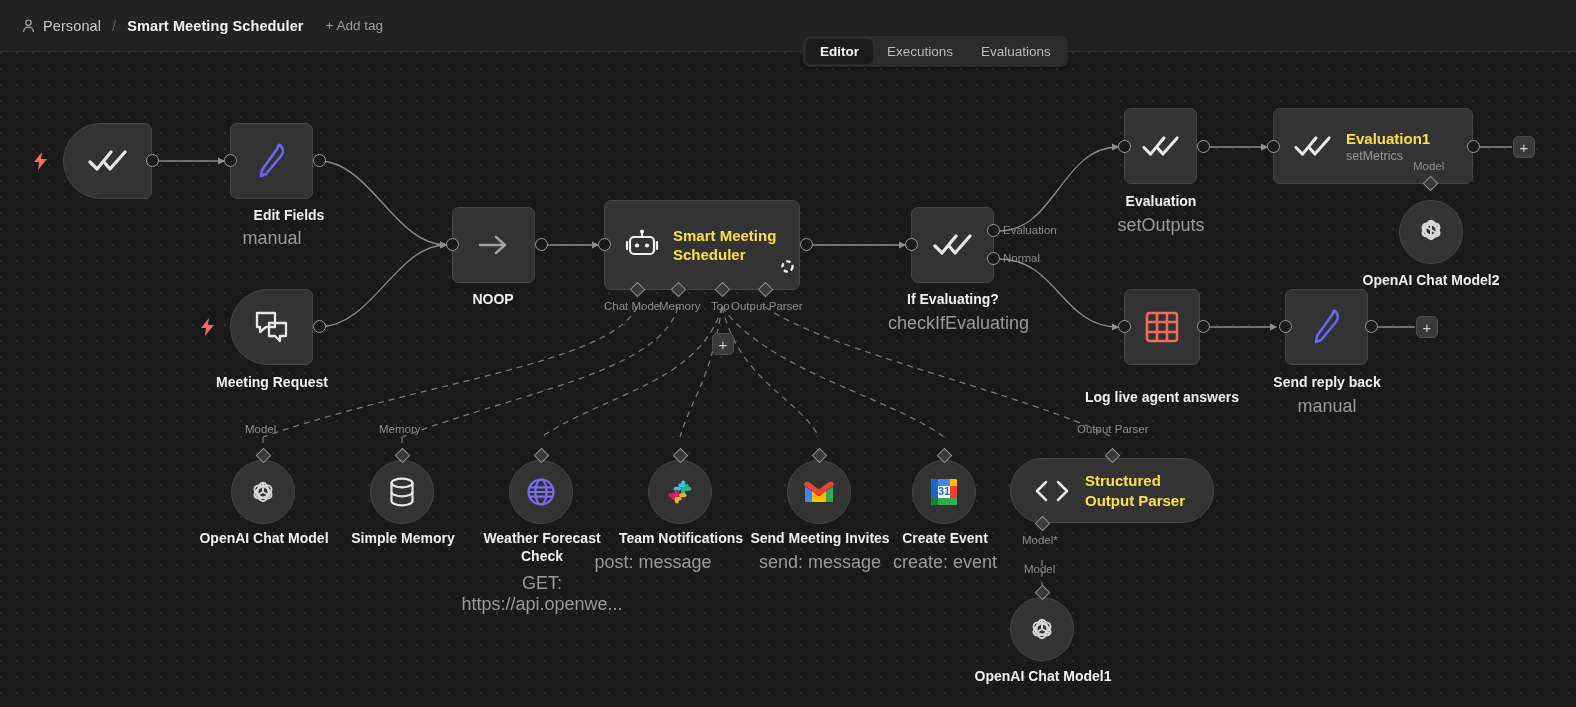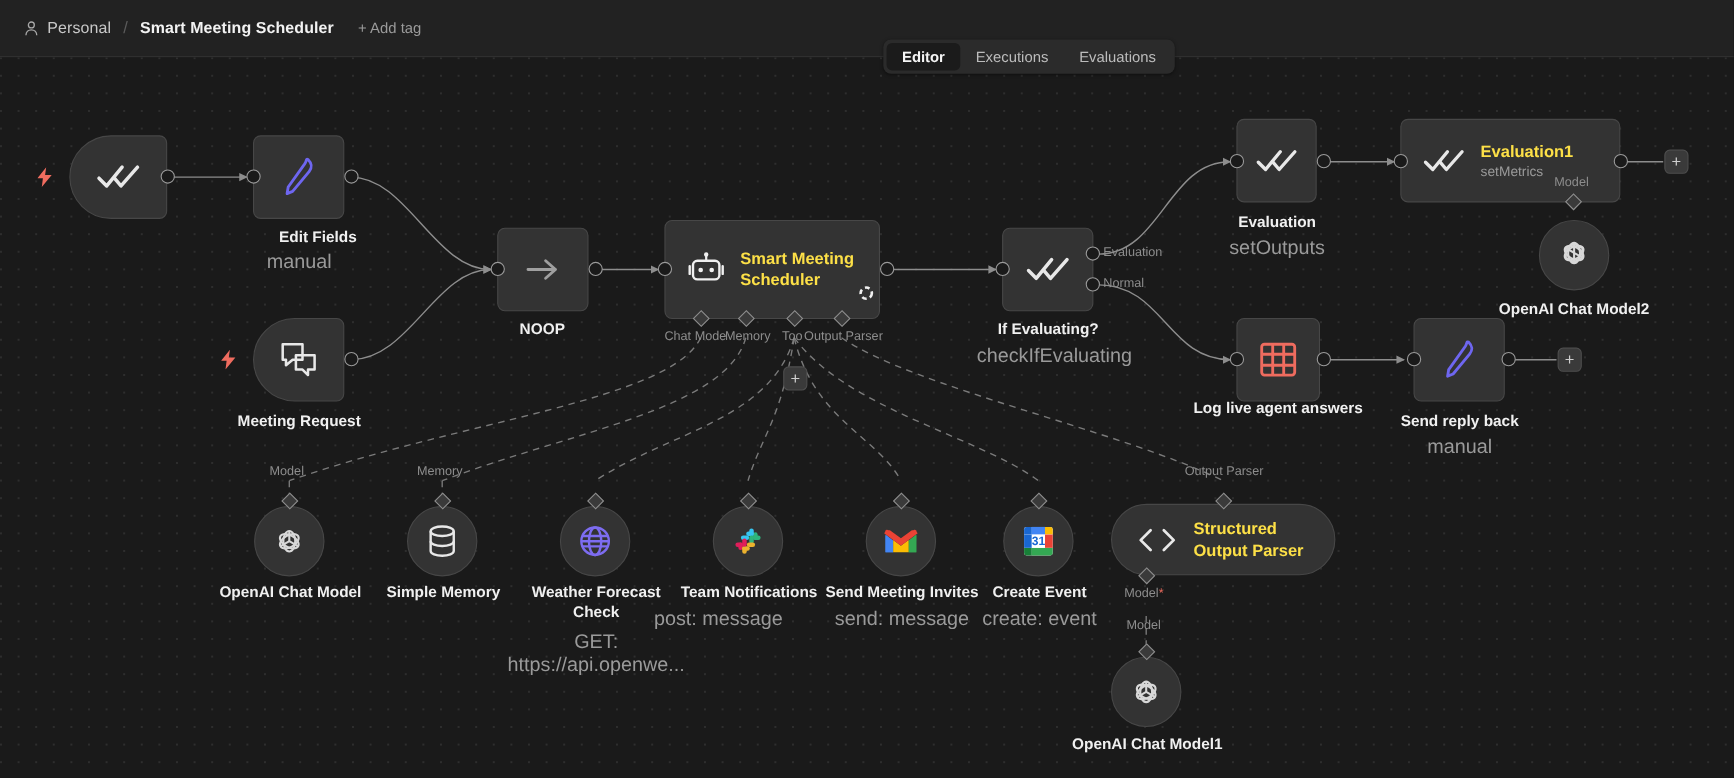--- a/index.html
+++ b/index.html
@@ -396,21 +396,21 @@
   <div class="node" style="left:1124px; top:237px; width:76px; height:76px;">
     <span class="node-icon">
       <svg width="34" height="34" viewBox="0 0 34 34">
           <rect x="2" y="3" width="30" height="28" rx="2.5" fill="none" stroke="#ef6c5f" stroke-width="2.6"></rect>
           <path d="M2 12 H32 M2 22 H32 M12 3 V31 M22 3 V31" stroke="#ef6c5f" stroke-width="2.6"></path>
         </svg>
     </span>
   </div>
   <div class="endpoint" style="left:1118px; top:268px;"></div>
   <div class="endpoint" style="left:1197px; top:268px;"></div>
-  <div class="node-label" style="left:1077px; top:310px; width:170px;text-align:center;">Log live agent answers</div>
+  <div class="node-label" style="left:1077px; top:337px; width:170px;text-align:center;">Log live agent answers</div>
 
   <div class="node" style="left:1285px; top:237px; width:83px; height:76px;">
     <span class="node-icon">
       <svg width="34" height="40" viewBox="0 0 34 40">
           <path d="M25 4 C29 8 29 11 26 15 L11 33 L6 35 L7 29 L22 8 C24 5 23 3 25 4 Z" fill="none" stroke="#6e66f0" stroke-width="2.6" stroke-linejoin="round"></path>
         </svg>
     </span>
   </div>
   <div class="endpoint" style="left:1279px; top:268px;"></div>
   <div class="endpoint" style="left:1365px; top:268px;"></div>

